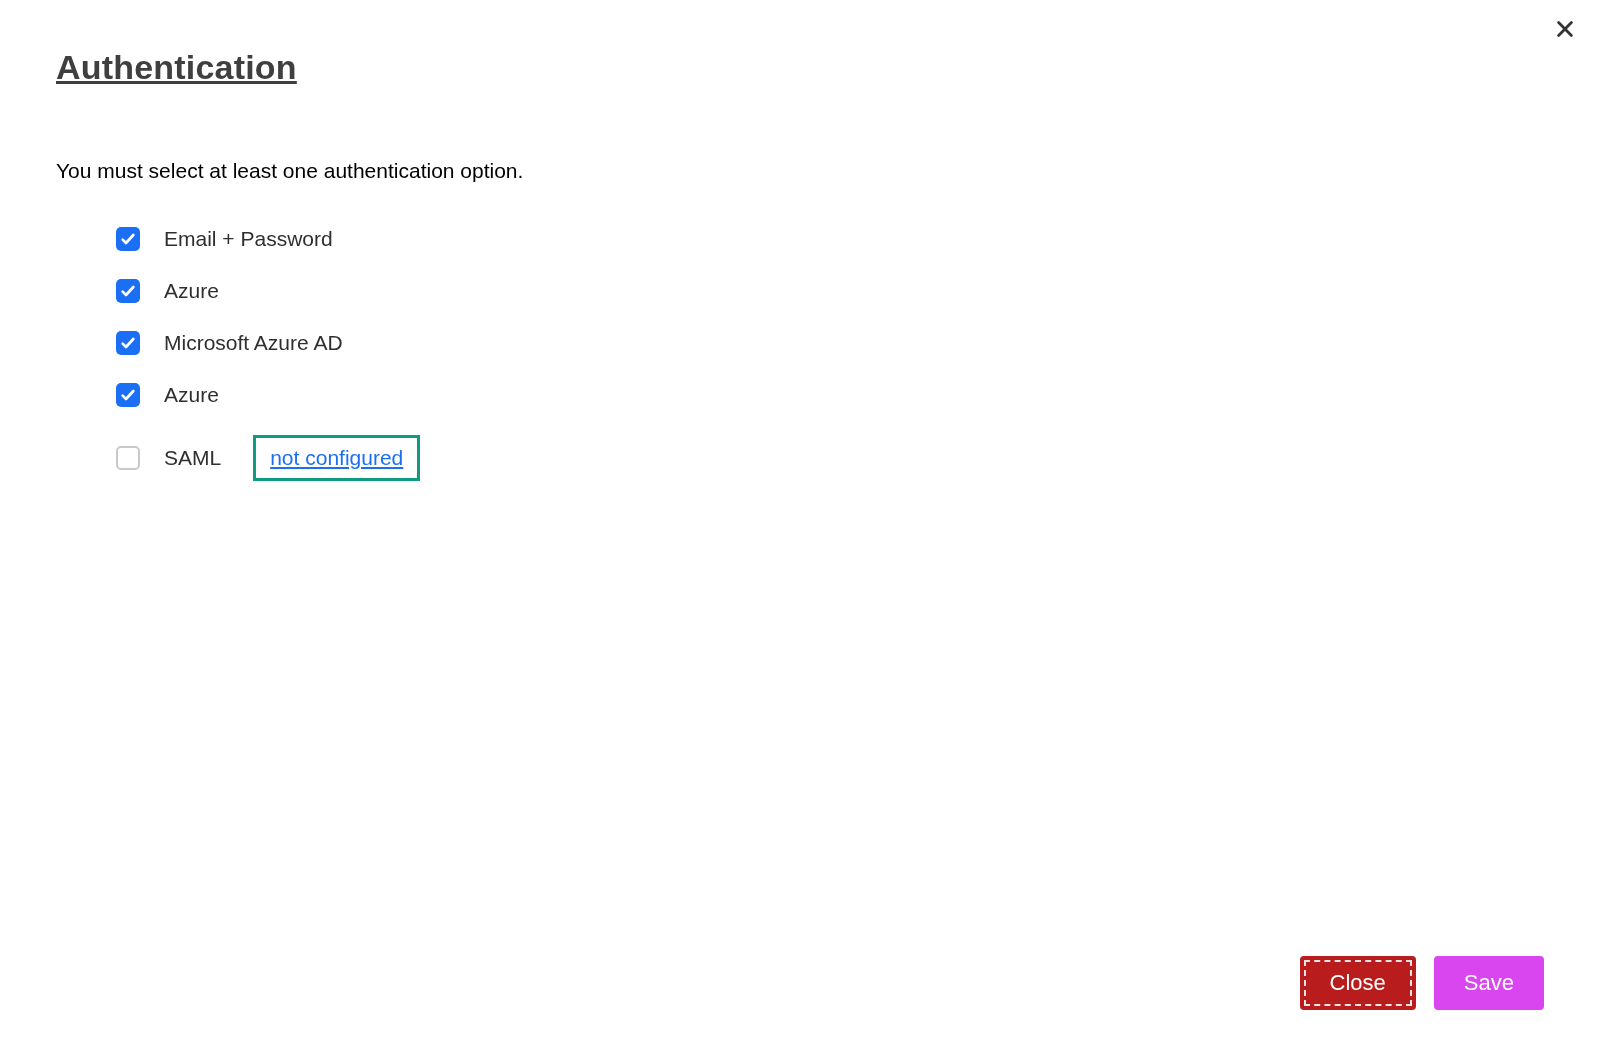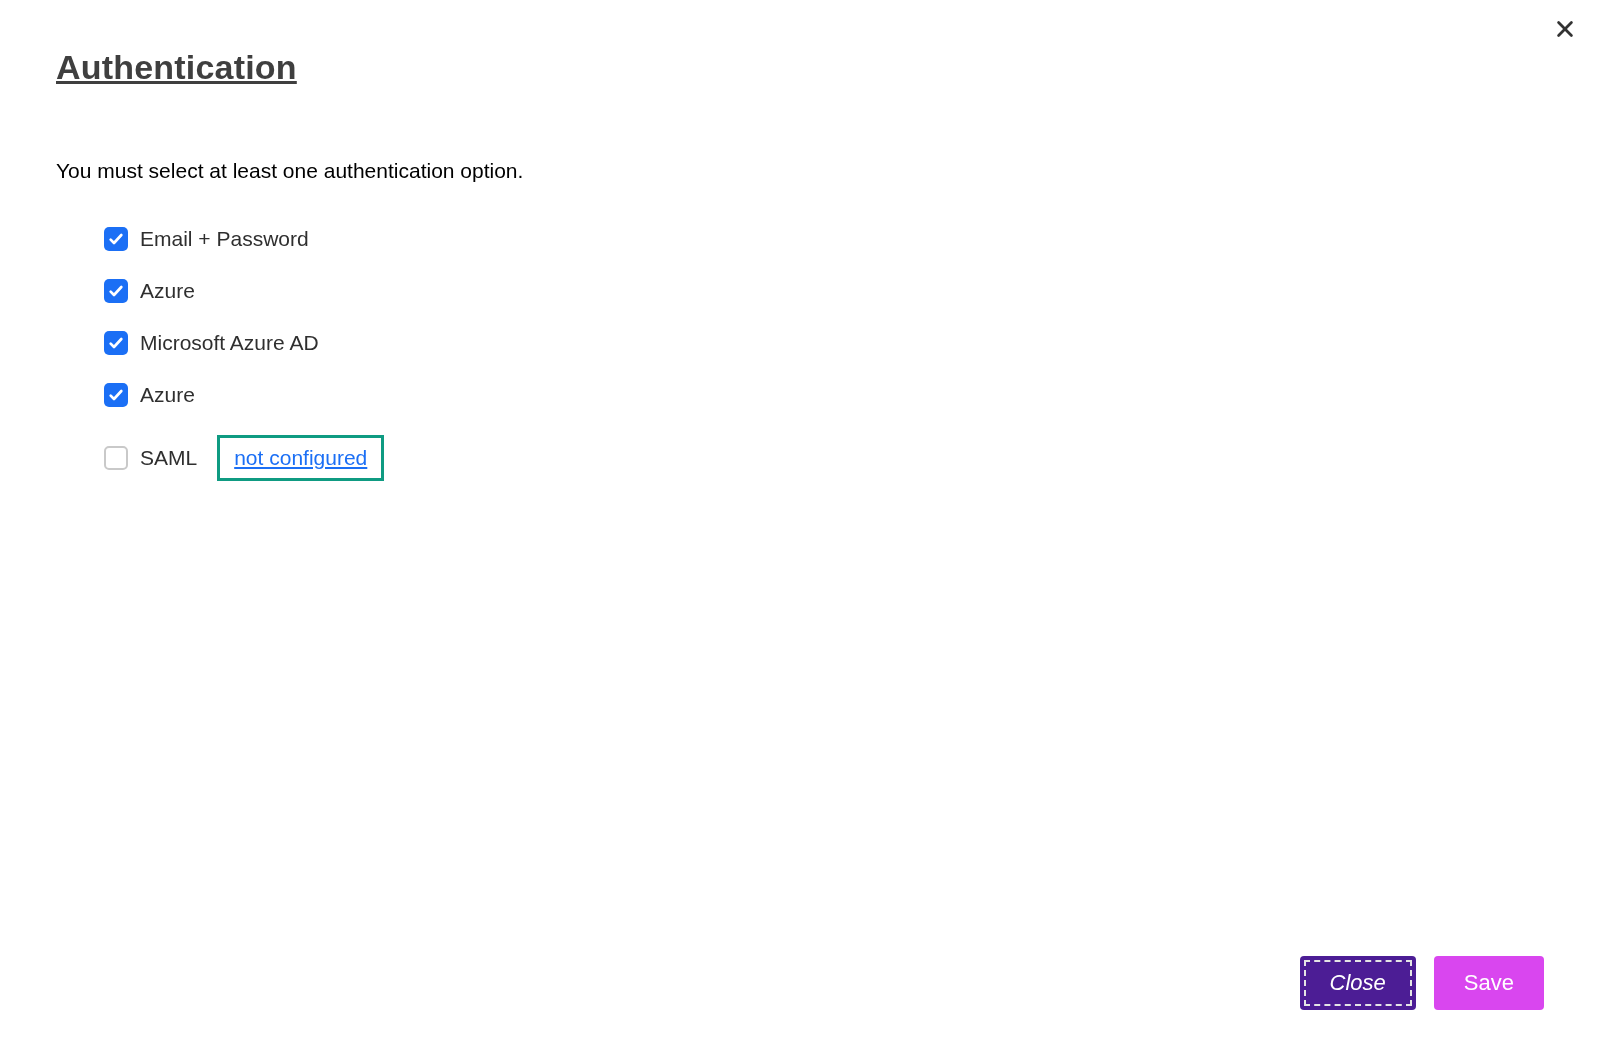--- a/index.html
+++ b/index.html
@@ -43,23 +43,24 @@
     }
     .options {
       padding-left: 48px;
       display: flex;
       flex-direction: column;
       gap: 28px;
     }
     .option-row {
       display: flex;
       align-items: center;
-      gap: 12px;
+      gap: 24px;
       font-size: 21px;
       color: #333;
+      margin-left: 12px;
     }
     .checkbox {
       width: 24px;
       height: 24px;
       border-radius: 5px;
       display: inline-flex;
       align-items: center;
       justify-content: center;
       flex-shrink: 0;
       cursor: pointer;
@@ -102,25 +103,24 @@
     }
     .btn {
       font-size: 22px;
       padding: 14px 30px;
       border-radius: 4px;
       border: none;
       cursor: pointer;
       font-family: inherit;
     }
     .btn-close {
-      background: #4c1d95;
+      background: #b91c1c;
       color: #fff;
       outline: 2px dashed #e5e5e5;
       outline-offset: -6px;
-      font-style: italic;
     }
     .btn-save {
       background: #d946ef;
       color: #fff;
     }
   </style>
 </head>
 <body>
 
 <div class="close-corner">

